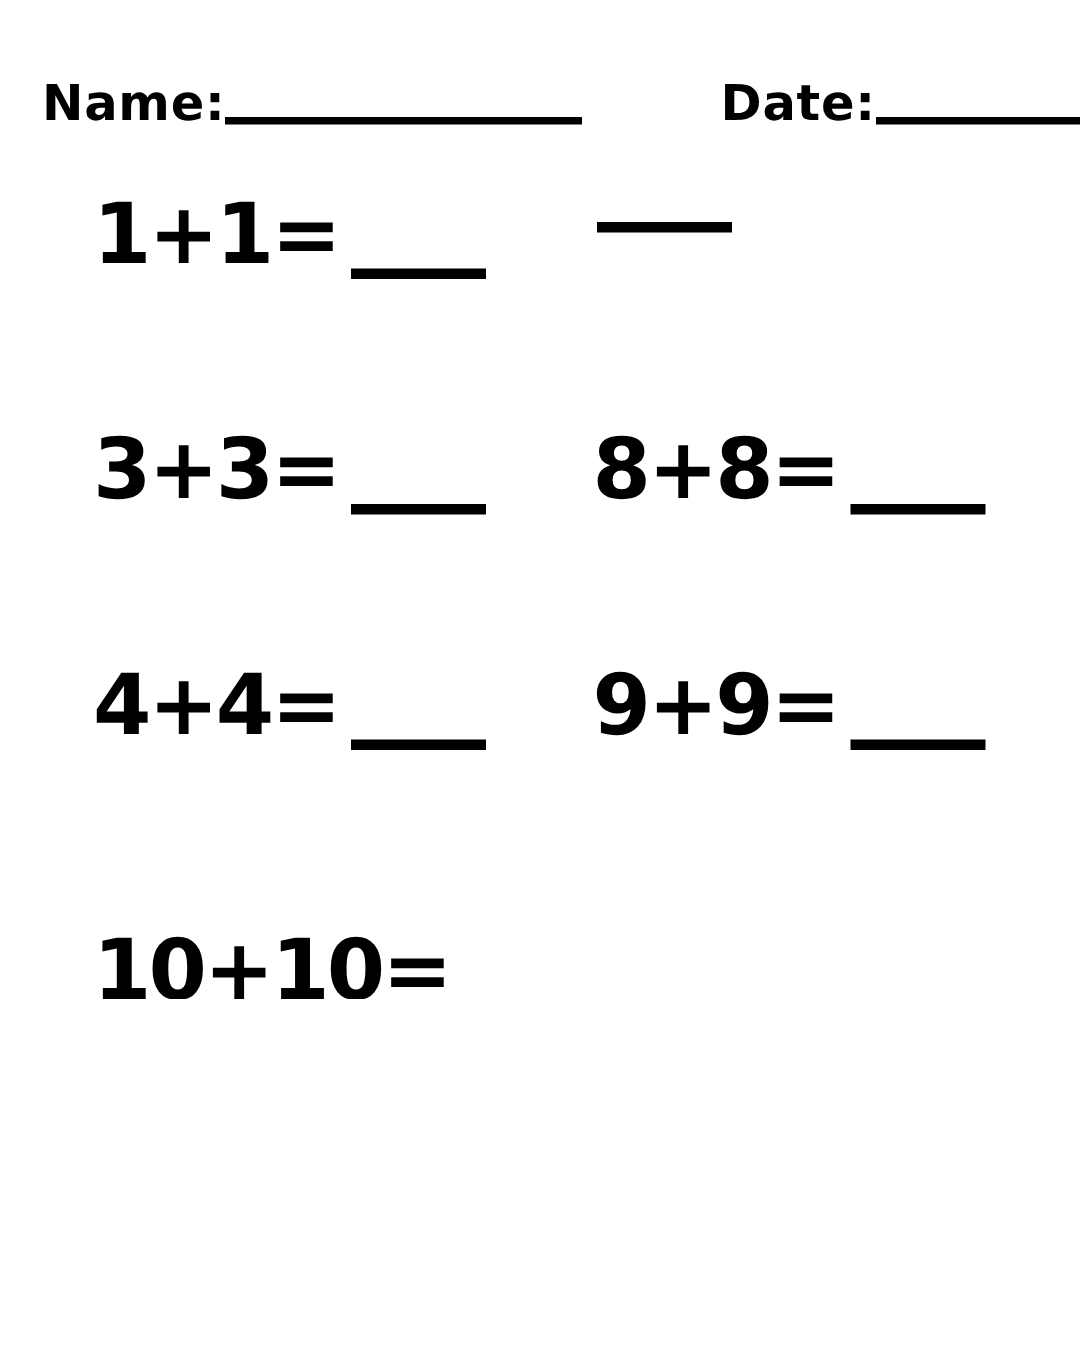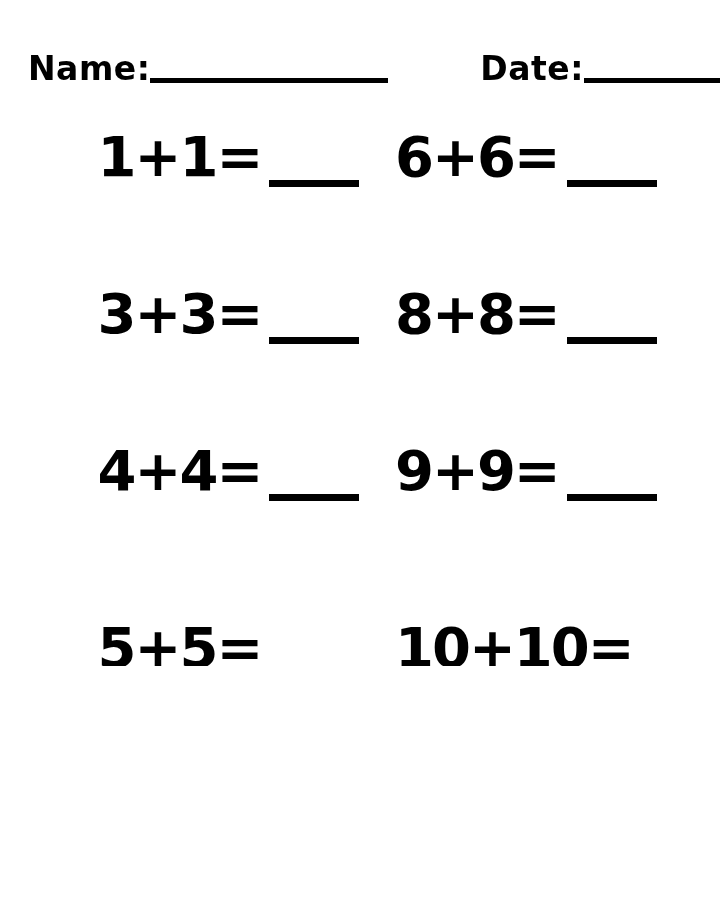--- a/index.html
+++ b/index.html
@@ -47,21 +47,21 @@
     left: 62px;
     right: 0;
   }
   .row {
     display: flex;
     height: 157px;
     align-items: flex-start;
   }
   .row:last-child { margin-top: 20px; }
   .problem { white-space: nowrap; }
-  .problem.left { width: 333px; flex: 0 0 333px; text-align: center; }
+  .problem.left { width: 333px; flex: 0 0 333px; }
   .problem.right { flex: 1 1 auto; }
   .expr {
     font-size: 56px;
     font-weight: bold;
     letter-spacing: -2px;
     line-height: 1;
   }
   .blank {
     display: inline-block;
     width: 90px;
@@ -87,21 +87,20 @@
     </div>
   </div>
 
   <div class="rows">
       <div class="row">
         <div class="problem left">
     <span class="expr">1+1=</span>
     <span class="blank"></span>
   </div>
         <div class="problem right">
-    <span class="expr">6+6=</span>
     <span class="blank"></span>
   </div>
       </div>
       <div class="row">
         <div class="problem left">
     <span class="expr">3+3=</span>
     <span class="blank"></span>
   </div>
         <div class="problem right">
     <span class="expr">8+8=</span>
@@ -112,24 +111,20 @@
         <div class="problem left">
     <span class="expr">4+4=</span>
     <span class="blank"></span>
   </div>
         <div class="problem right">
     <span class="expr">9+9=</span>
     <span class="blank"></span>
   </div>
       </div>
       <div class="row">
-        <div class="problem left">
-    <span class="expr">5+5=</span>
-    <span class="blank"></span>
-  </div>
         <div class="problem right">
     <span class="expr">10+10=</span>
     <span class="blank"></span>
   </div>
       </div>
     </div>
 
 </div>
 
 </body></html>

